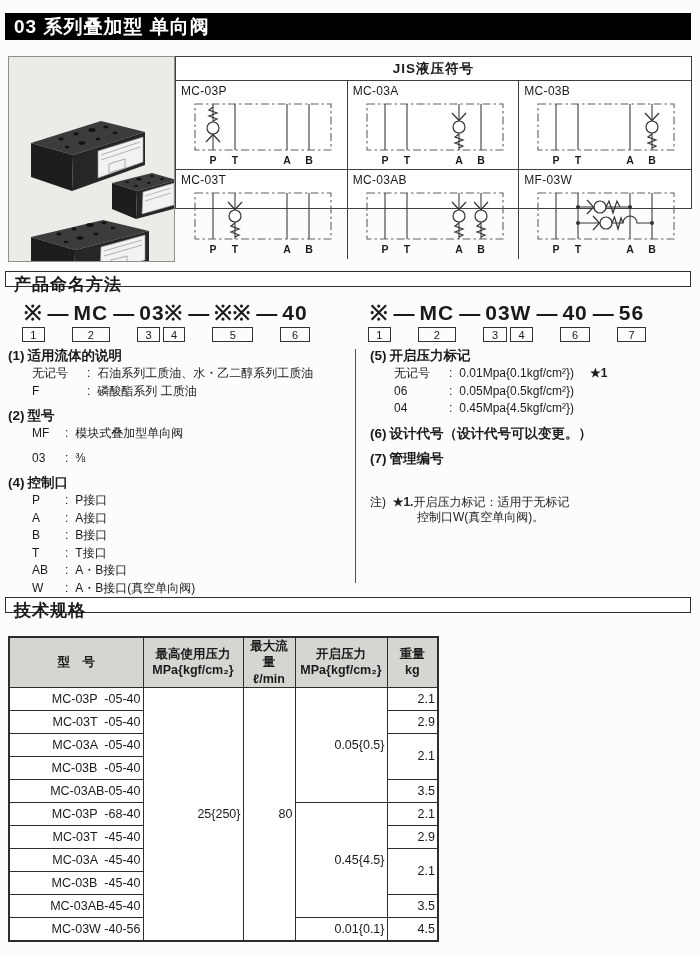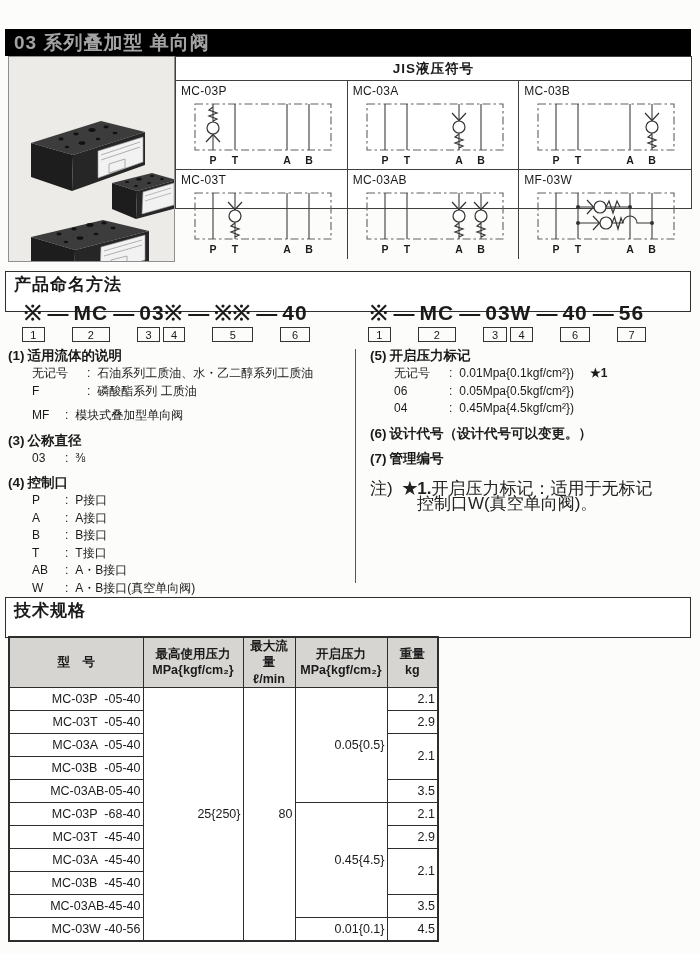--- a/index.html
+++ b/index.html
@@ -1,22 +1,22 @@
 <!DOCTYPE html>
 <html><head>
 <meta charset="utf-8">
 <style>
   html,body{margin:0;padding:0;background:#ffffff;}
   .page{position:relative;width:700px;height:954px;background:#fcfcfa;
         font-family:"Liberation Sans",sans-serif;color:#1a1a1a;overflow:hidden;}
 
   
   .title-bar{position:absolute;left:5px;top:13px;width:686px;height:27px;background:#000;
-             color:#a3a3a3;font-size:19px;font-weight:bold;line-height:27px;padding-left:9px;
-             box-sizing:border-box;letter-spacing:1px;margin-top:16px;}
+             color:#ffffff;font-size:19px;font-weight:bold;line-height:27px;padding-left:9px;
+             box-sizing:border-box;letter-spacing:1px;}
 
   
   .photo{position:absolute;left:8px;top:56px;width:167px;height:206px;background:#edebe7;
          border:1px solid #8f8f8f;box-sizing:border-box;}
   .photo svg{display:block;}
 
   
   .jis{position:absolute;left:175px;top:56px;width:517px;height:153px;border:1.4px solid #3f3f3f;
        box-sizing:border-box;background:#fff;}
   .jis-header{height:23px;border-bottom:1.2px solid #3f3f3f;text-align:center;font-size:13.5px;
@@ -24,21 +24,21 @@
   .jis-grid{display:grid;grid-template-columns:1fr 1fr 1fr;grid-template-rows:1fr 1fr;
             height:178px;}
   .jis-cell{border-right:1.2px solid #3f3f3f;border-bottom:1.2px solid #3f3f3f;
             padding:3px 10px 0 5px;box-sizing:border-box;overflow:hidden;}
   .jis-cell:nth-child(3n){border-right:none;}
   .jis-cell:nth-child(n+4){border-bottom:none;}
   .jis-label{font-size:12px;font-weight:500;letter-spacing:.3px;}
   .jis-cell svg{display:block;margin:0 auto;}
 
   
-  .sec-title{position:absolute;left:5px;width:686px;height:41px;border:1.6px solid #2f2f2f;
+  .sec-title{position:absolute;left:5px;width:686px;height:16px;border:1.6px solid #2f2f2f;
              box-sizing:border-box;font-size:17px;font-weight:bold;line-height:25px;
              padding-left:8px;background:#fff;letter-spacing:1px;}
   .sec-naming{top:271px;}
   .sec-specs{top:597px;}
 
   
   .code{position:absolute;top:302px;display:flex;align-items:flex-start;}
   .code-left{left:22px;}
   .code-right{left:368px;}
   .seg{display:flex;flex-direction:column;}
@@ -56,21 +56,21 @@
   .col-right{flex:1;padding-left:14px;box-sizing:border-box;}
   .item{margin-bottom:7px;}
   .item-head{font-size:13.5px;font-weight:bold;line-height:18px;}
   .item-num{margin-right:3px;}
   .item-line{font-size:12px;padding-left:24px;line-height:17.5px;display:flex;}
   .ikey{display:inline-block;}
   .kw-wide .ikey{min-width:48px;}
   .kw-narrow .ikey{min-width:26px;}
   .icolon{margin:0 7px;}
   .istar{margin-left:16px;font-weight:bold;}
-  .note{font-size:17px;margin-top:13px;line-height:15px;color:#222;}
+  .note{font-size:12px;margin-top:27px;line-height:15px;color:#222;}
   .note-ind{padding-left:47px;}
 
   
   table.spec{position:absolute;left:8px;top:636px;border-collapse:collapse;background:#fff;
              border:2px solid #2d2d2d;}
   table.spec th,table.spec td{border:1.3px solid #2d2d2d;font-size:12.5px;padding:0 2px;}
   table.spec th{background:#d6d5d1;font-weight:bold;height:40px;line-height:1.3;}
   table.spec td{height:22px;text-align:right;}
   td.model{white-space:pre;}
 </style>
@@ -342,28 +342,28 @@
             <span class="icolon">:</span>
             <span class="ival">石油系列工质油、水・乙二醇系列工质油</span>
           </div>
           <div class="item-line">
             <span class="ikey">F</span>
             <span class="icolon">:</span>
             <span class="ival">磷酸酯系列 工质油</span>
           </div>
         </div>
         <div class="item kw-narrow">
+          <div class="item-head"><span class="item-num">(2)</span><span>型号</span></div>
           <div class="item-line">
             <span class="ikey">MF</span>
             <span class="icolon">:</span>
             <span class="ival">模块式叠加型单向阀</span>
           </div>
         </div>
         <div class="item kw-narrow">
-          <div class="item-head"><span class="item-num">(3)</span><span>公称直径</span></div>
           <div class="item-line">
             <span class="ikey">03</span>
             <span class="icolon">:</span>
             <span class="ival">⅜</span>
           </div>
         </div>
         <div class="item kw-narrow">
           <div class="item-head"><span class="item-num">(4)</span><span>控制口</span></div>
           <div class="item-line">
             <span class="ikey">P</span>

